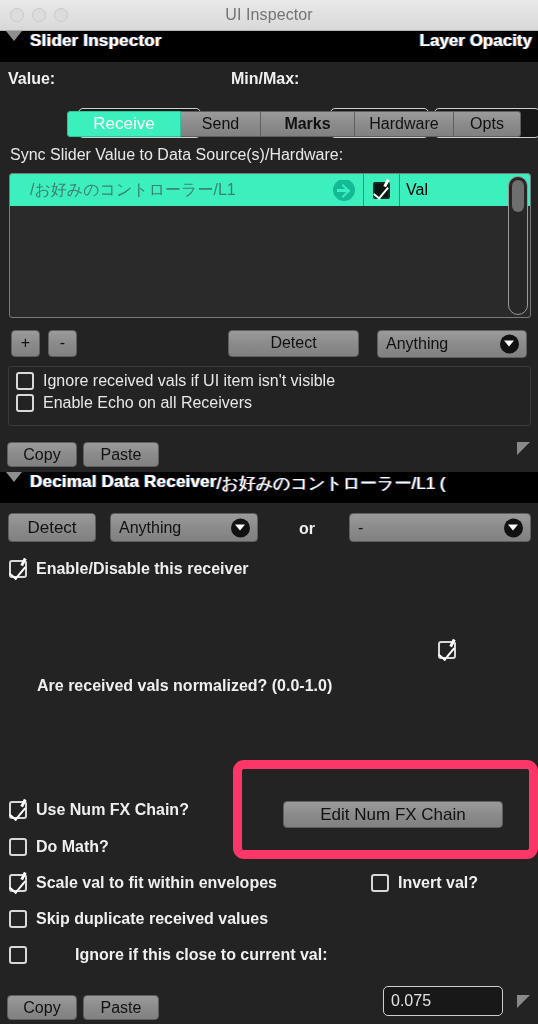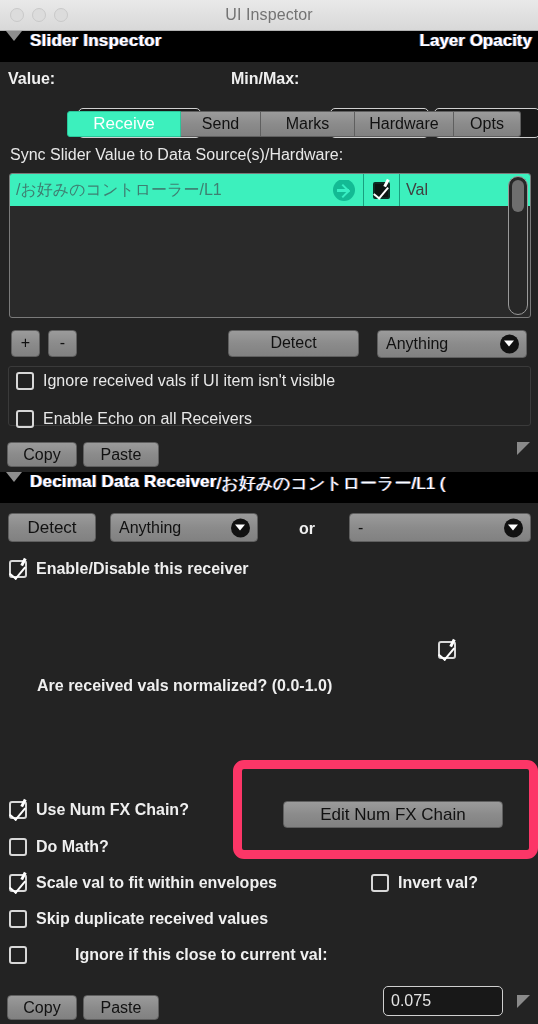--- a/index.html
+++ b/index.html
@@ -106,21 +106,21 @@
   .list-wrap {
     background: #2a2a2a; border: 1px solid #7a7a7a; border-radius: 3px;
     position: relative; overflow: hidden;
   }
   .list-row {
     display: flex; align-items: center; height: 32px;
     background: #3cf0bd; color: #2c6b5c;
   }
   .lr-path {
     flex: 1; position: relative; font-size: 16px;
-    padding-left: 6px; color: #3e7f72; white-space: nowrap; overflow: hidden;
+    padding-left: 20px; color: #3e7f72; white-space: nowrap; overflow: hidden;
   }
   .go-circle {
     position: absolute; right: 8px; top: 50%; transform: translateY(-50%);
     width: 22px; height: 22px; border-radius: 50%; background: #13ba94;
   }
   .go-circle::after {
     content: ""; position: absolute; left: 5px; top: 7px;
     width: 8px; height: 8px; border: solid #39f0c4;
     border-width: 2.5px 2.5px 0 0; transform: rotate(45deg);
   }
@@ -140,21 +140,21 @@
     content: ""; position: absolute; left: 2px; top: 0px;
     width: 6px; height: 13px; border: solid #ffffff;
     border-width: 0 2.5px 2.5px 0; transform: rotate(40deg);
   }
   .cbox-dark::before {
     content: ""; position: absolute; left: 10px; top: -5px;
     width: 2.5px; height: 8px; background: #ffffff; transform: rotate(27deg);
   }
   .lr-cell-val {
     width: 130px; position: relative; font-size: 16px;
-    color: #404040; padding-left: 6px; height: 32px; line-height: 32px;
+    color: #000000; padding-left: 6px; height: 32px; line-height: 32px;
   }
   .stepper {
     position: absolute; right: 8px; top: 50%; transform: translateY(-50%);
     width: 12px; height: 18px;
   }
   .stepper::before, .stepper::after {
     content: ""; position: absolute; left: 0;
     border-left: 6px solid transparent; border-right: 6px solid transparent;
   }
   .stepper::before { top: 0; border-bottom: 7px solid #111; }
@@ -209,21 +209,21 @@
 
   <div class="abs lbl-b" style="left:8px; top:70px;">Value:</div>
   <div class="abs tfield" style="left:78px; top:64px; width:123px;">0.725</div>
   <div class="abs lbl-b" style="left:231px; top:70px;">Min/Max:</div>
   <div class="abs tfield" style="left:330px; top:64px; width:99px;">0.0</div>
   <div class="abs tfield" style="left:434px; top:64px; width:106px;">1.0</div>
 
   <div class="abs" style="left:47px; top:111px; display:flex; height:27px;">
     <div class="btn" style="width:114px; background:#3cf0bd; border-color:#2ac79b; color:#ffffff; font-size:17px; border-radius:3px 0 0 3px;margin-left:20px;">Receive</div>
     <div class="btn" style="width:80px; border-left:none; border-radius:0;">Send</div>
-    <div class="btn" style="width:94px; border-left:none; border-radius:0;">Marks</div>
+    <div class="btn" style="width:94px; border-left:none; border-radius:0;font-weight:bold;">Marks</div>
     <div class="btn" style="width:99px; border-left:none; border-radius:0;">Hardware</div>
     <div class="btn" style="width:67px; border-left:none; border-radius:0 3px 3px 0;">Opts</div>
   </div>
 
   <div class="abs lbl" style="left:10px; top:146px;">Sync Slider Value to Data Source(s)/Hardware:</div>
 
   <div class="abs list-wrap" style="left:9px; top:173px; width:522px; height:145px;">
     <div class="list-row">
       <div class="lr-path">
         <span>/お好みのコントローラー/L1</span>
@@ -248,21 +248,21 @@
   <div class="abs popup" style="left:377px; top:330px; width:150px;">
     <span>Anything</span>
     <span class="arrow"></span>
   </div>
 
   <div class="abs panel-box" style="left:8px; top:366px; width:523px; height:60px;">
     <div class="cb-row" style="margin:5px 0 0 7px;">
       <span class="cbox"></span>
       <span class="lbl">Ignore received vals if UI item isn't visible</span>
     </div>
-    <div class="cb-row" style="margin:20px 0 0 7px;align-items:flex-end;">
+    <div class="cb-row" style="margin:4px 0 0 7px;align-items:flex-end;">
       <span class="cbox"></span>
       <span class="lbl">Enable Echo on all Receivers</span>
     </div>
   </div>
 
   <div class="abs btn" style="left:7px; top:442px; width:70px; height:25px;">Copy</div>
   <div class="abs btn" style="left:83px; top:442px; width:76px; height:25px;">Paste</div>
   <div class="abs grip" style="right:8px; top:442px;"></div>
 
   <div class="abs section-header" style="left:0; top:472px; width:538px;">

